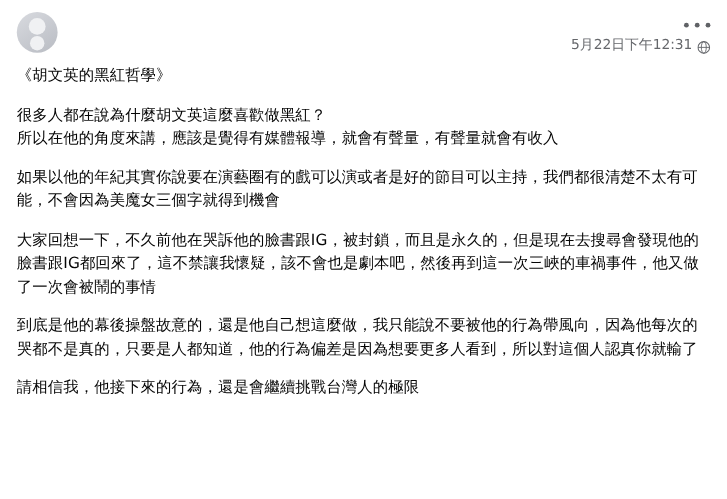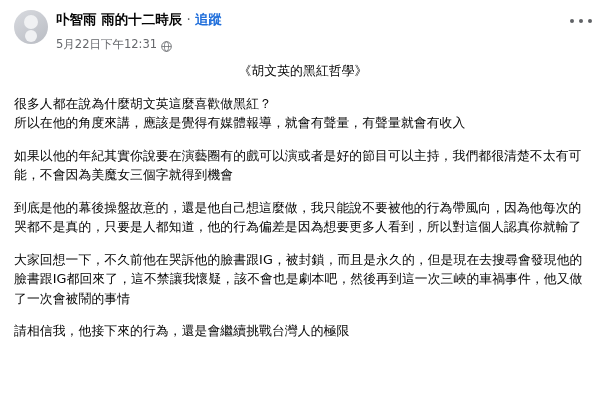--- a/index.html
+++ b/index.html
@@ -63,23 +63,24 @@
   }
   .follow-link {
     color: #216fdb;
     font-weight: bold;
     cursor: pointer;
   }
   .meta-line {
     font-size: 11.5px;
     line-height: 16px;
     color: #65676b;
-    margin-top: 8px;
+    margin-top: 18px;
     display: flex;
     align-items: center;
+    justify-content: flex-end;
   }
   .globe-icon {
     display: inline-block;
     width: 11px;
     height: 11px;
     margin-left: 4px;
     position: relative;
     top: 1px;
   }
   .menu-dots {
@@ -108,34 +109,30 @@
     letter-spacing: 0.1px;
   }
   .post-body p {
     margin: 0 0 13px 0;
   }
   .post-body p.pair {
     margin-bottom: 0;
   }
   .title-line {
     margin-bottom: 13px;
-    text-align: center;
   }
 </style>
 </head>
 <body>
 
 <div class="post">
 
   <div class="post-header">
     <div class="avatar"></div>
     <div class="header-text">
-      <div class="name-line">
-        <span>卟智雨 雨的十二時辰</span><span class="sep"> · </span><span class="follow-link">追蹤</span>
-      </div>
       <div class="meta-line">
         <span>5月22日下午12:31</span>
         <span class="globe-icon">
           <svg width="11" height="11" viewBox="0 0 16 16">
             <circle cx="8" cy="8" r="7" fill="none" stroke="#65676b" stroke-width="1.3"></circle>
             <ellipse cx="8" cy="8" rx="3" ry="7" fill="none" stroke="#65676b" stroke-width="1.1"></ellipse>
             <line x1="1" y1="8" x2="15" y2="8" stroke="#65676b" stroke-width="1.1"></line>
           </svg>
         </span>
       </div>
@@ -146,19 +143,19 @@
     <span></span>
     <span></span>
     <span></span>
   </div>
 
   <div class="post-body">
     <p class="title-line">《胡文英的黑紅哲學》</p>
     <p class="pair">很多人都在說為什麼胡文英這麼喜歡做黑紅？</p>
     <p>所以在他的角度來講，應該是覺得有媒體報導，就會有聲量，有聲量就會有收入</p>
     <p>如果以他的年紀其實你說要在演藝圈有的戲可以演或者是好的節目可以主持，我們都很清楚不太有可能，不會因為美魔女三個字就得到機會</p>
+    <p>大家回想一下，不久前他在哭訴他的臉書跟IG，被封鎖，而且是永久的，但是現在去搜尋會發現他的臉書跟IG都回來了，這不禁讓我懷疑，該不會也是劇本吧，然後再到這一次三峽的車禍事件，他又做了一次會被鬧的事情</p>
     <p>到底是他的幕後操盤故意的，還是他自己想這麼做，我只能說不要被他的行為帶風向，因為他每次的哭都不是真的，只要是人都知道，他的行為偏差是因為想要更多人看到，所以對這個人認真你就輸了</p>
-    <p>大家回想一下，不久前他在哭訴他的臉書跟IG，被封鎖，而且是永久的，但是現在去搜尋會發現他的臉書跟IG都回來了，這不禁讓我懷疑，該不會也是劇本吧，然後再到這一次三峽的車禍事件，他又做了一次會被鬧的事情</p>
     <p>請相信我，他接下來的行為，還是會繼續挑戰台灣人的極限</p>
 
   </div>
 
 </div>
 
 </body></html>

